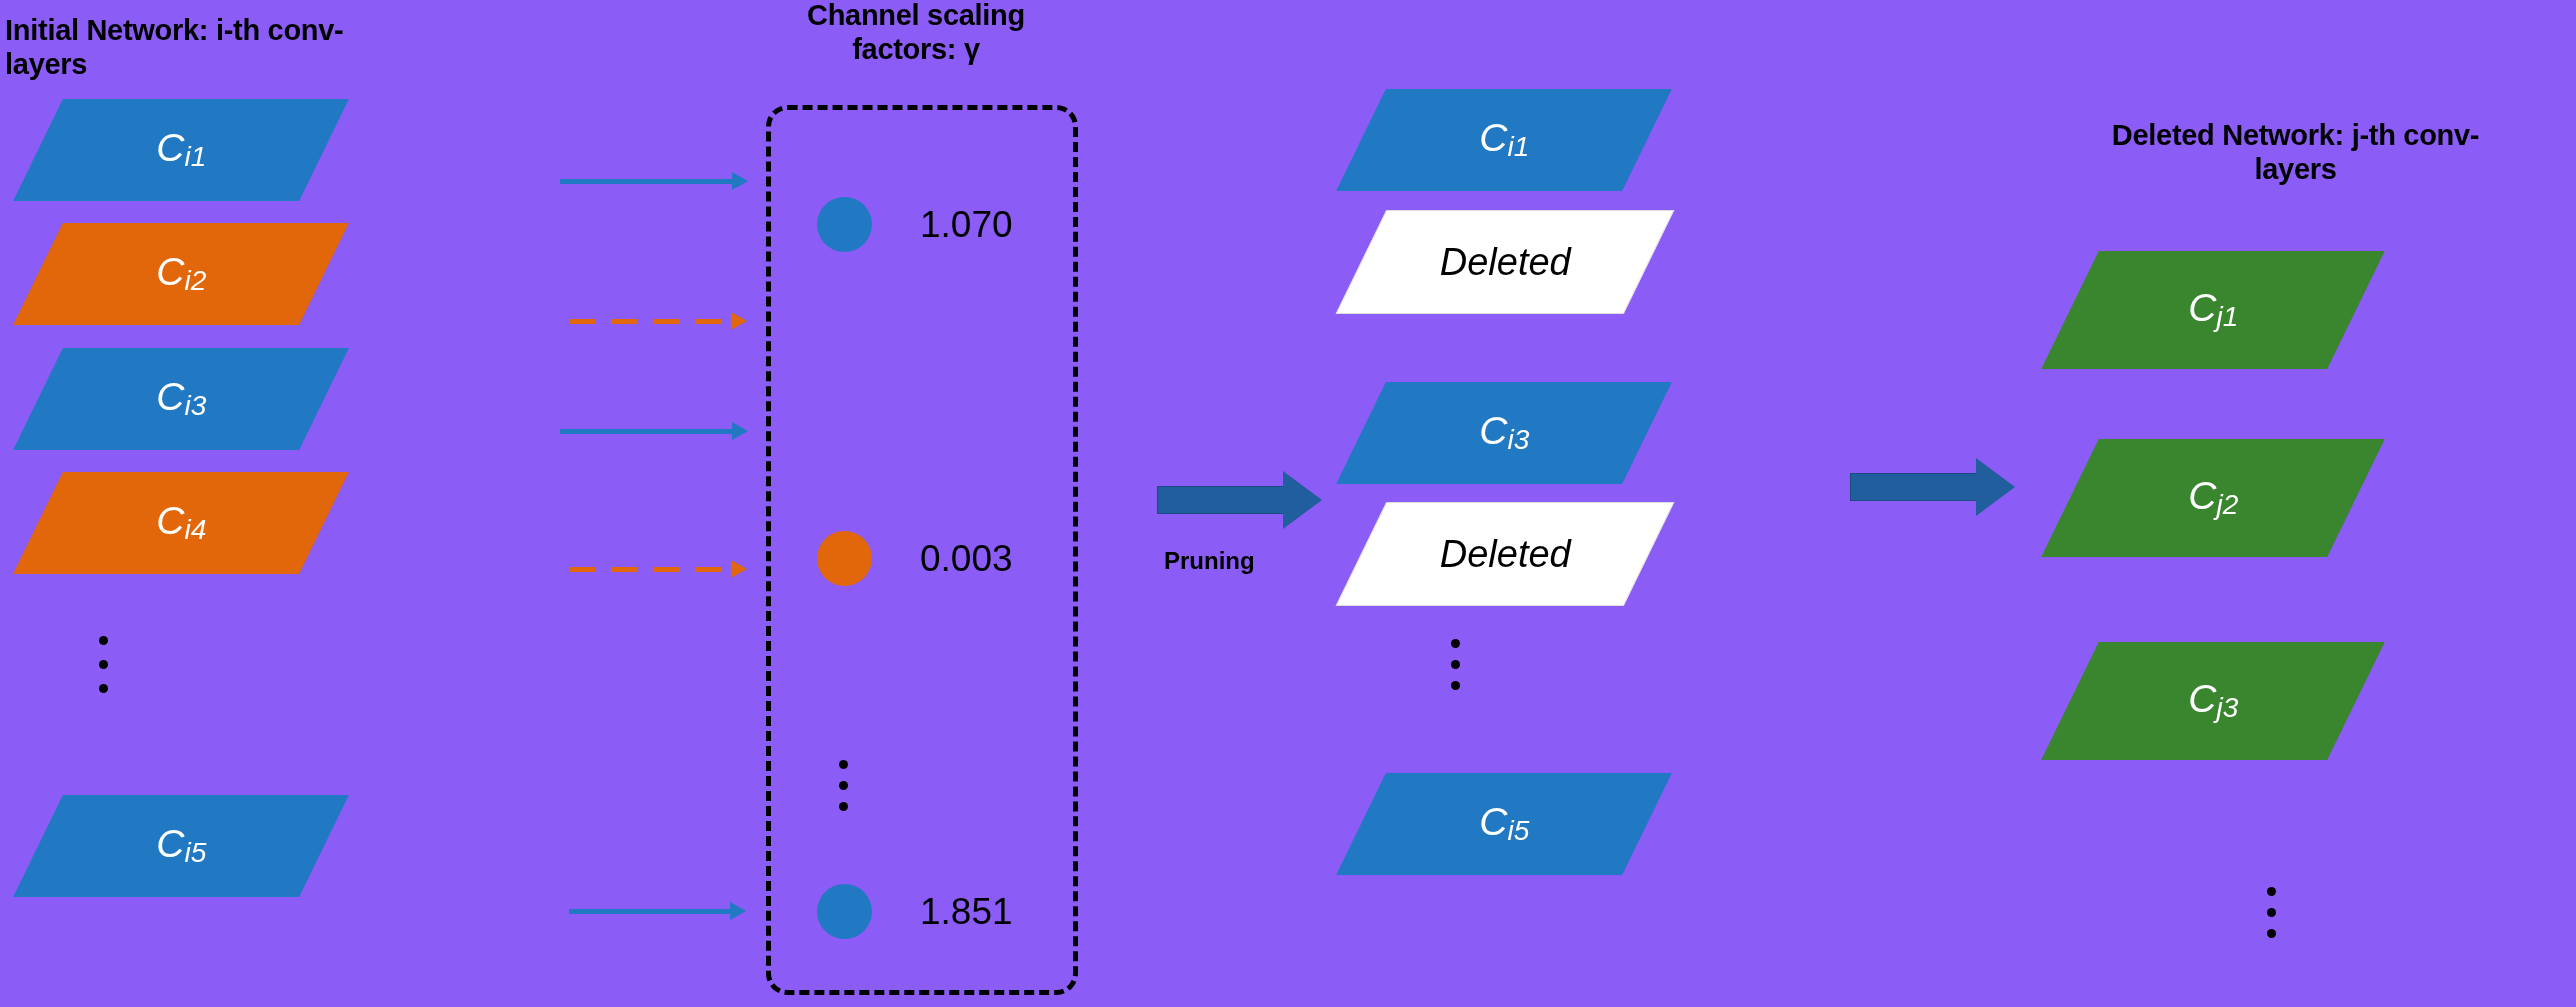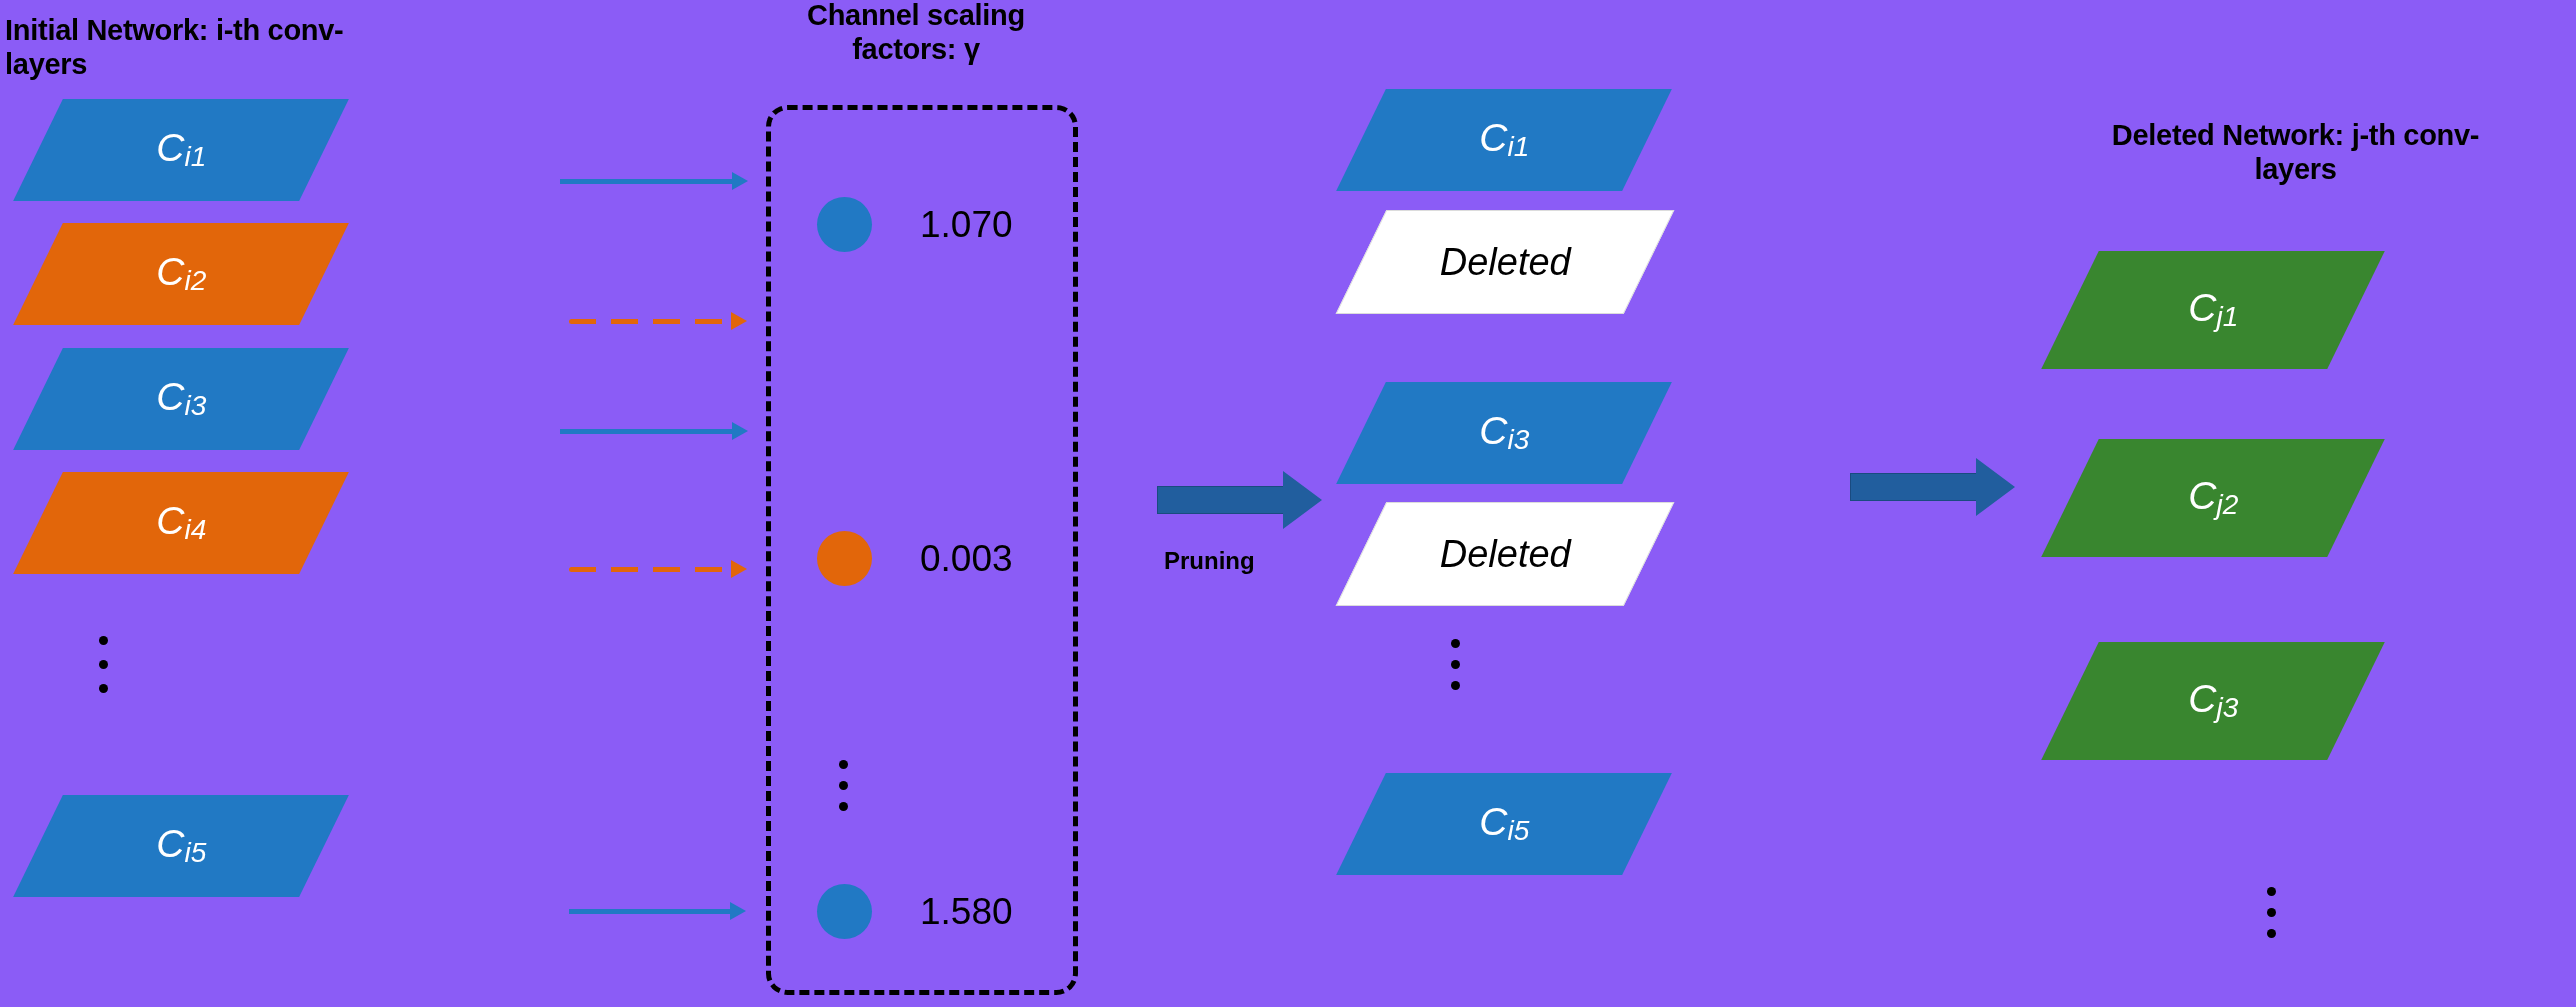--- a/index.html
+++ b/index.html
@@ -250,21 +250,21 @@
   </div>
 
   <div class="vdots" style="left:839px; top:760px; width:9px; height:51px;">
     <i></i>
     <i></i>
     <i></i>
   </div>
 
   <div class="factor-row" style="left:817px; top:884px;">
     <span class="factor-dot blue"></span>
-    <span class="factor-val">1.580</span>
+    <span class="factor-val">1.851</span>
   </div>
 
   <div class="blockarrow" style="left:1157px; top:471px; width:165px; height:59px;">
     <span class="tail" style="top:15.3px; width:127px; height:28px;"></span>
     <span class="tip" style="left:126px; top:0;"></span>
   </div>
   <div class="arrow-caption" style="left:1164px; top:547px;">Pruning</div>
 
   <div class="plate blue" style="left:1361px; top:89px; width:286px; height:102px;">
     <span class="plabel">C<sub>i1</sub></span>

